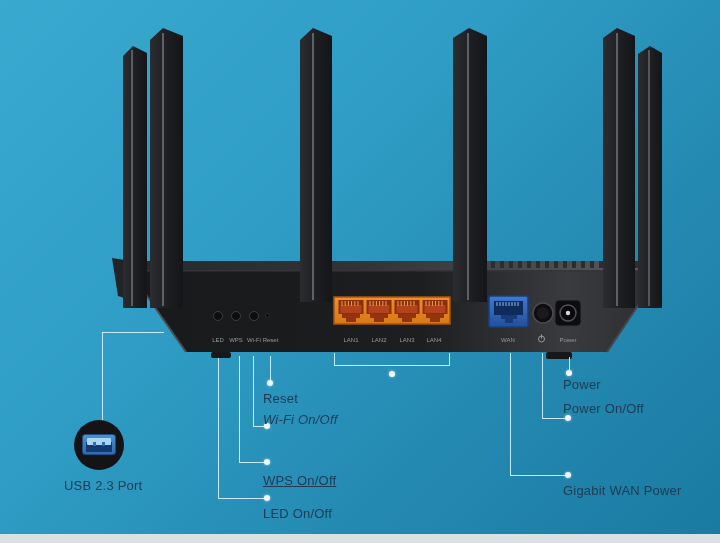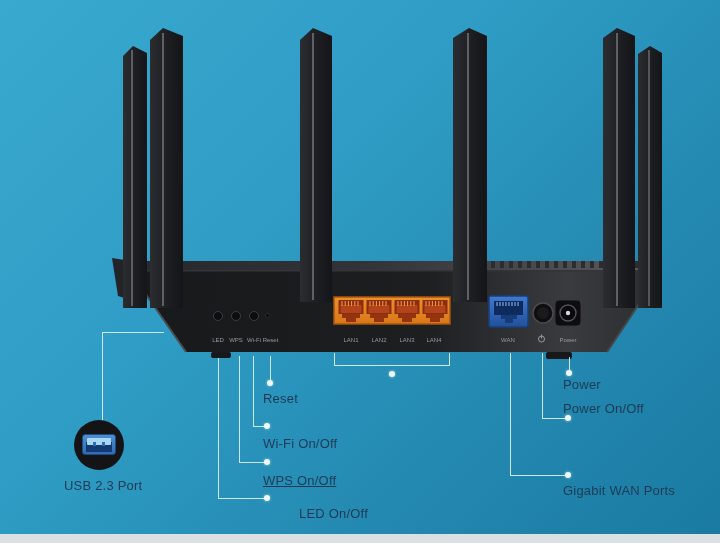--- a/index.html
+++ b/index.html
@@ -191,26 +191,26 @@
   <div class="adot" style="left:267px;top:380px;"></div>
   <div class="adot" style="left:264px;top:423px;"></div>
   <div class="adot" style="left:264px;top:459px;"></div>
   <div class="adot" style="left:264px;top:495px;"></div>
   <div class="adot" style="left:389px;top:371px;"></div>
   <div class="adot" style="left:566px;top:370px;"></div>
   <div class="adot" style="left:565px;top:415px;"></div>
   <div class="adot" style="left:565px;top:472px;"></div>
 
   <div class="alabel" style="left:263px;top:391px;">Reset</div>
-  <div class="alabel" style="left:263px;top:436px;">Wi-Fi On/Off</div>
+  <div class="alabel" style="left:263px;top:412px;font-style:italic;">Wi-Fi On/Off</div>
   <div class="alabel" style="left:263px;top:473px;text-decoration:underline;">WPS On/Off</div>
-  <div class="alabel" style="left:263px;top:506px;margin-left:36px;">LED On/Off</div>
+  <div class="alabel" style="left:263px;top:506px;">LED On/Off</div>
   <div class="alabel" style="left:563px;top:377px;">Power</div>
   <div class="alabel" style="left:563px;top:401px;">Power On/Off</div>
-  <div class="alabel" style="left:563px;top:483px;">Gigabit WAN Ports</div>
+  <div class="alabel" style="left:563px;top:483px;">Gigabit WAN Power</div>
 
   <div class="usb-circle">
     <div class="usb-conn">
       <div class="usb-cavity"></div>
       <div class="usb-tongue">
         <div class="usb-pin" style="left:6px;"></div>
         <div class="usb-pin" style="right:6px;"></div>
       </div>
     </div>
   </div>

